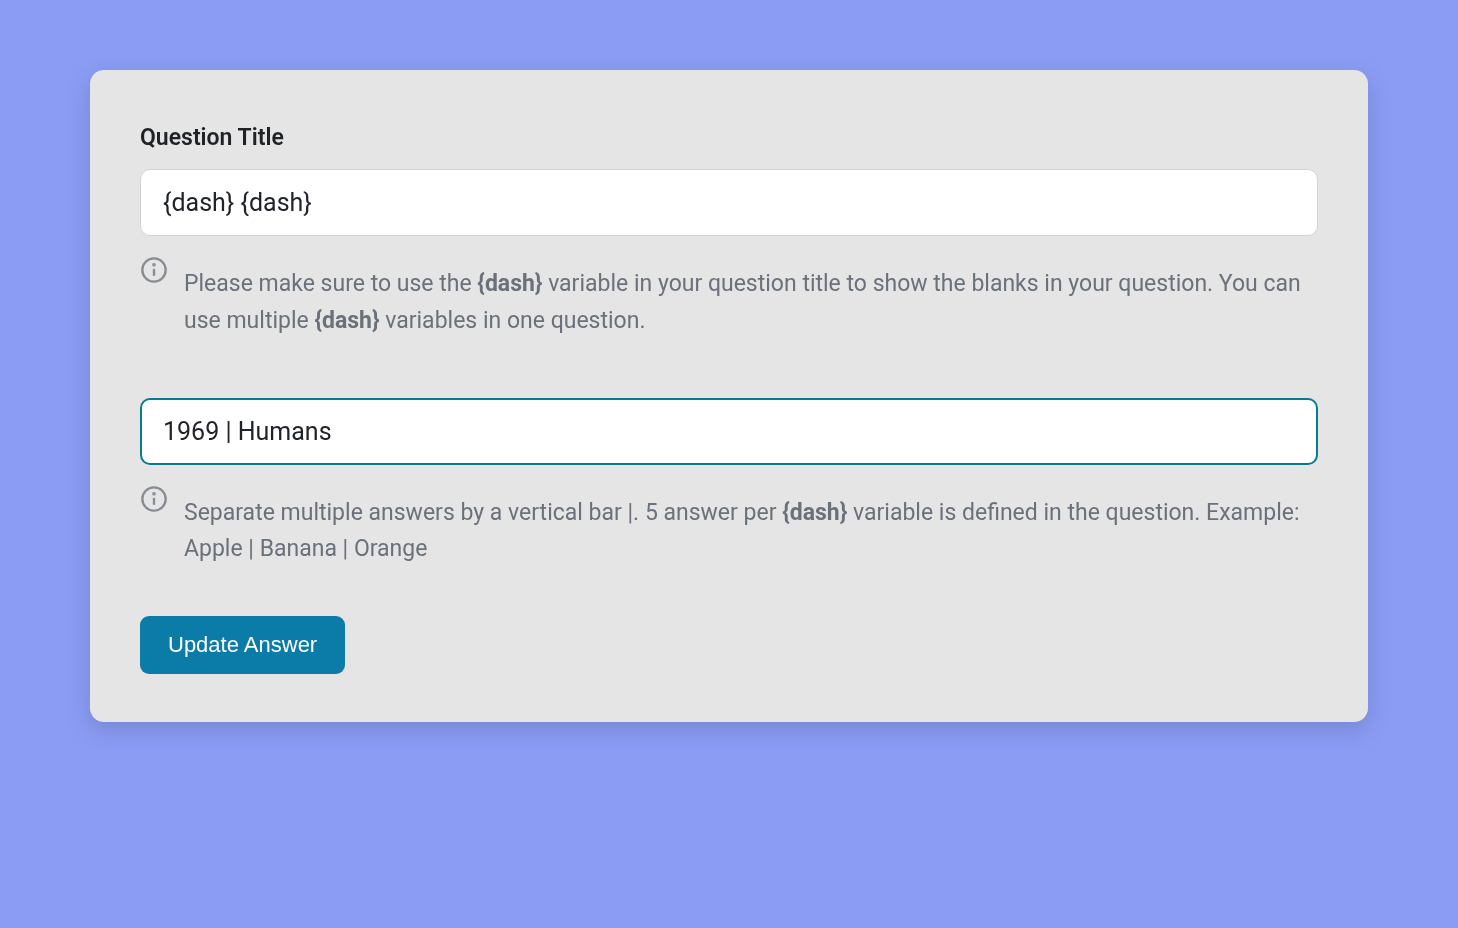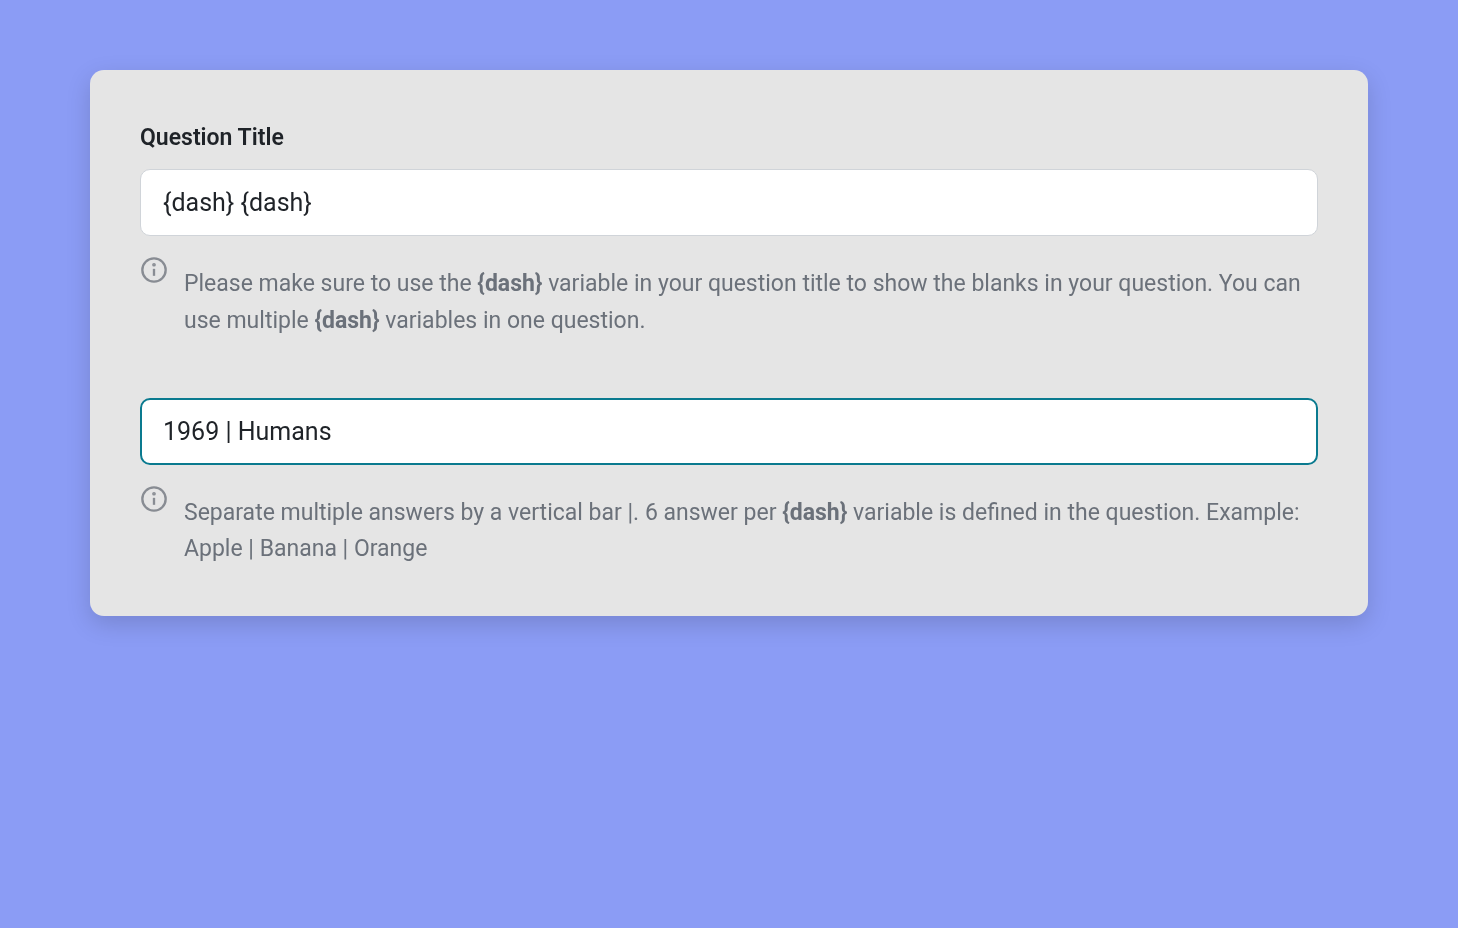--- a/index.html
+++ b/index.html
@@ -110,18 +110,19 @@
   <input type="text" class="text-input focused" value="1969 | Humans" style="">
   <div class="help-row">
     <span class="icon-wrap">
       <svg class="info-icon-svg" viewBox="0 0 24 24">
         <circle cx="12" cy="12" r="10"></circle>
         <line x1="12" y1="11" x2="12" y2="17"></line>
         <circle cx="12" cy="7.5" r="0.6" fill="#888c93" stroke="#888c93"></circle>
       </svg>
     </span>
     <div class="help-text">
-      <span>Separate multiple answers by a vertical bar |. 6 answer per </span><strong>{dash}</strong><span> variable is defined in the question. Example: Apple | Banana | Orange</span>
+      <span>Separate multiple answers by a vertical bar |. 5 answer per </span><strong>{dash}</strong><span> variable is defined in the question. Example: Apple | Banana | Orange</span>
     </div>
   </div>
 
+  <button class="btn-primary">Update Answer</button>
 
 </div>
 
 </body></html>

